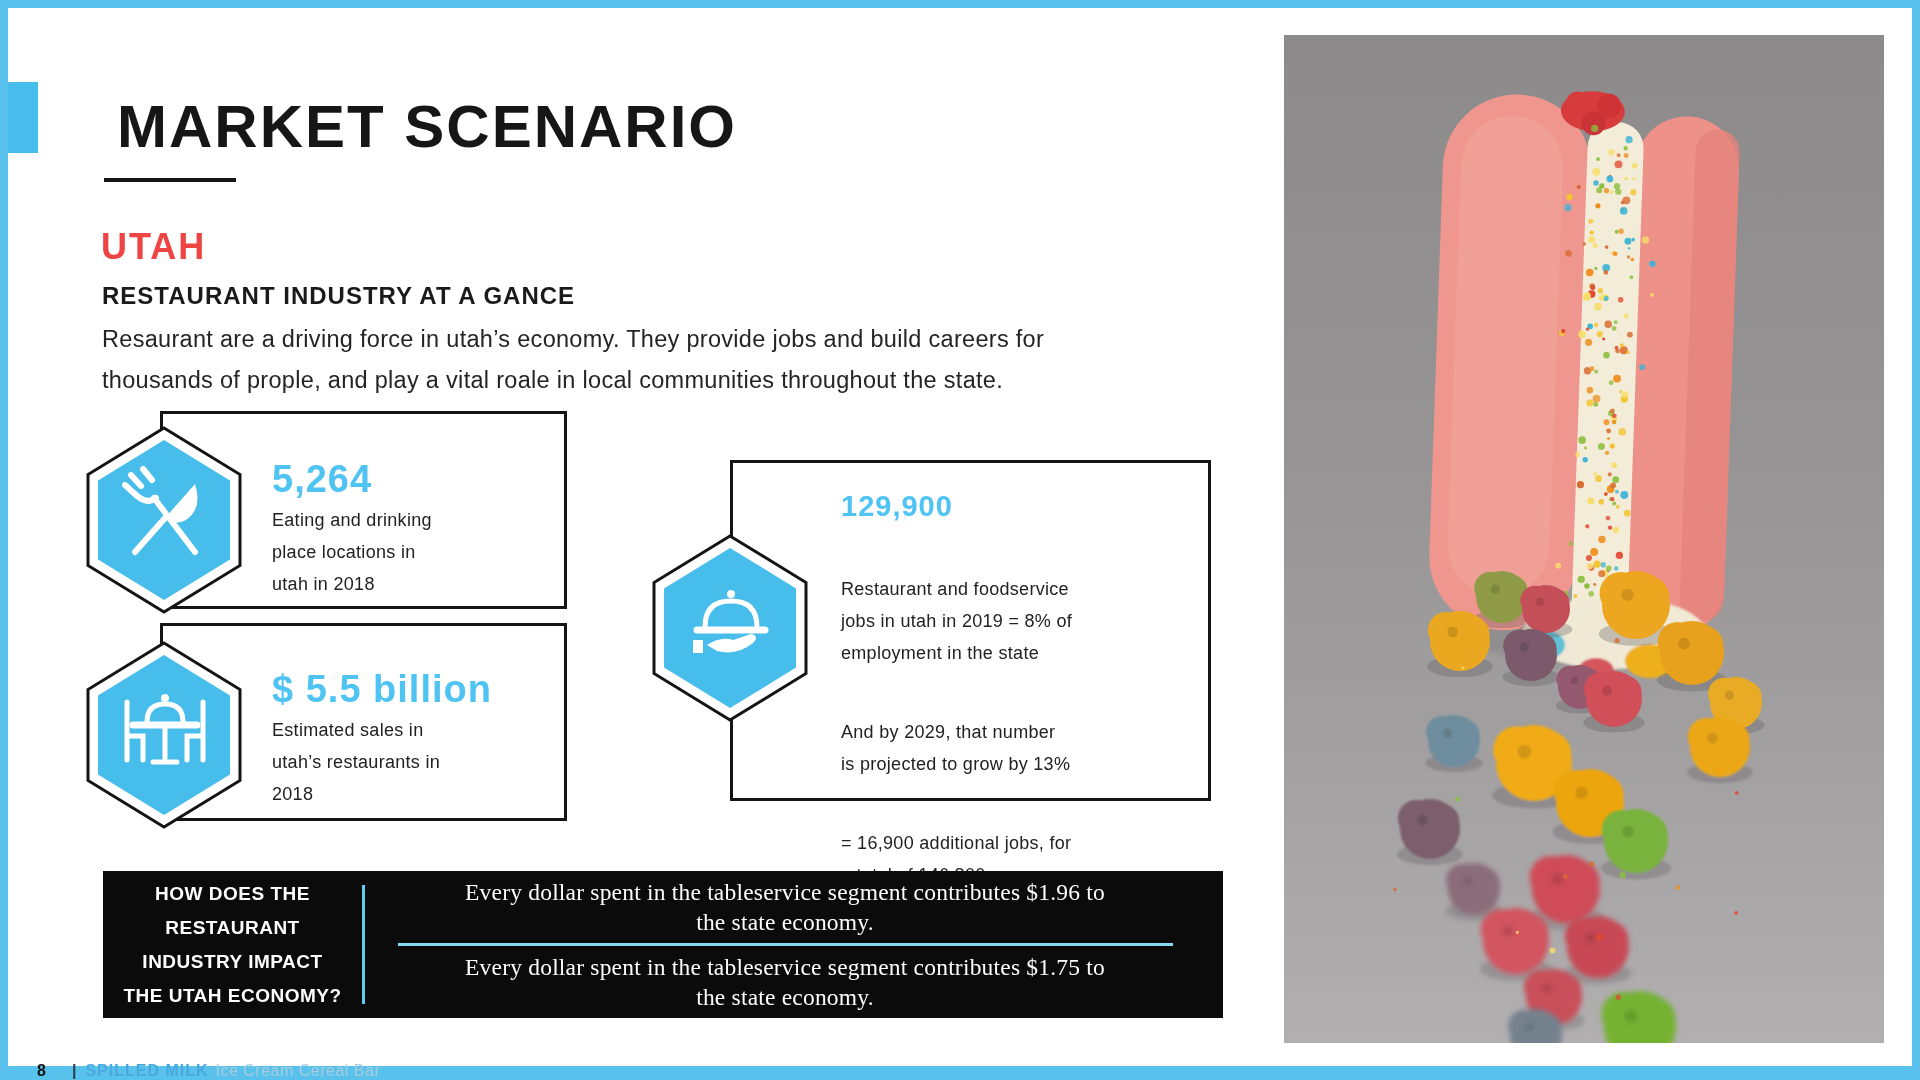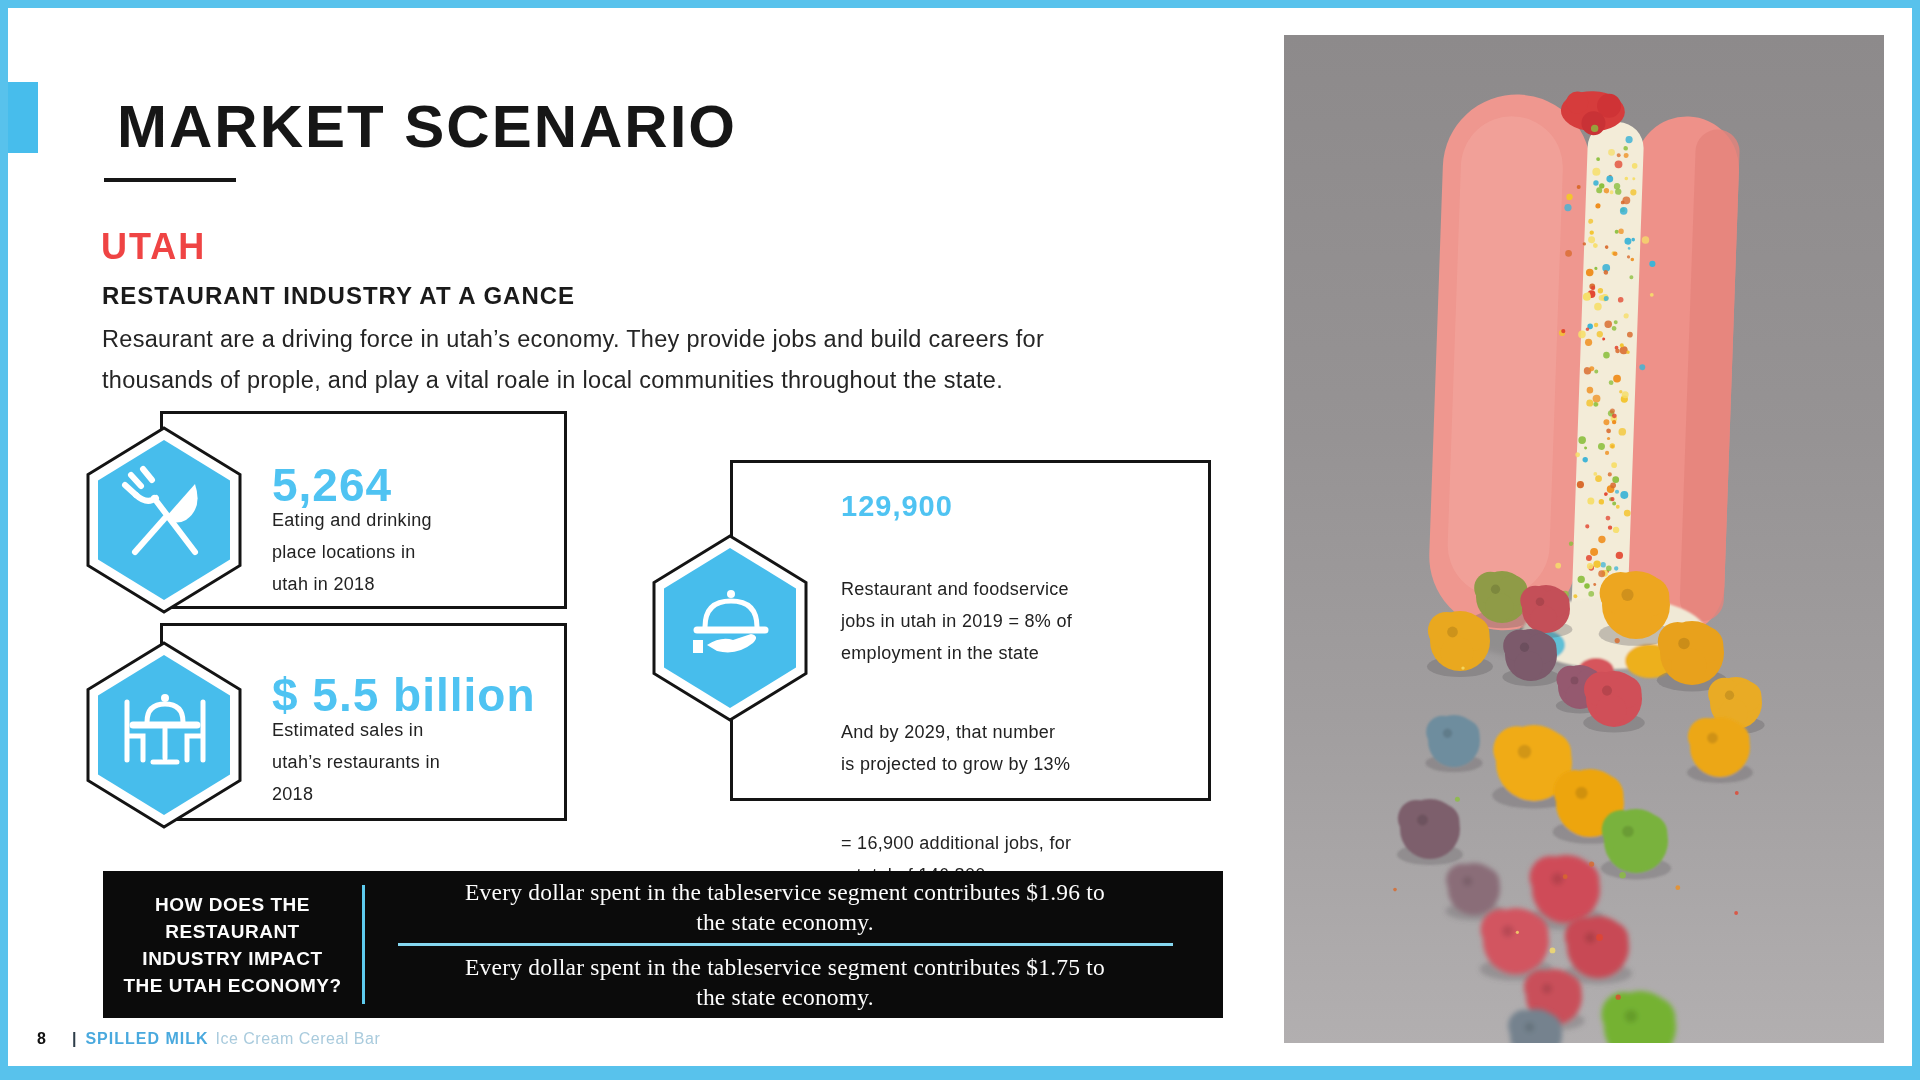--- a/index.html
+++ b/index.html
@@ -20,43 +20,43 @@
          color:#242424;white-space:pre-line;}
   
   .stat-card{position:absolute;background:#fff;border:3px solid #141414;}
   .card1{left:160px;top:411px;width:401px;height:192px;}
   .card2{left:160px;top:623px;width:401px;height:192px;}
   .card3{left:730px;top:460px;width:475px;height:335px;}
   .hexwrap{position:absolute;width:162px;height:190px;}
   .hex1{left:83px;top:425px;}
   .hex2{left:83px;top:640px;}
   .hex3{left:649px;top:533px;}
-  .stat-value{position:absolute;font-size:46px;font-weight:bold;letter-spacing:1px;color:#4fc3f2;}
+  .stat-value{position:absolute;font-size:38px;font-weight:bold;letter-spacing:1px;color:#4fc3f2;}
   .v1{left:272px;top:458px;}
   .v2{left:272px;top:668px;}
   .v3{left:841px;top:490px;font-size:29px;}
   .stat-caption{position:absolute;font-size:18px;line-height:32px;letter-spacing:.3px;color:#222;white-space:pre-line;}
   .c1{left:272px;top:504px;}
   .c2{left:272px;top:714px;}
   .c3{left:841px;top:541px;width:350px;}
   .c3 p{margin:0 0 15px 0;white-space:pre-line;}
   
   .impact-box{position:absolute;left:103px;top:871px;width:1120px;height:147px;background:#0b0b0b;}
   .impact-question{position:absolute;left:0;top:0;width:259px;height:100%;display:flex;align-items:center;justify-content:center;
-        text-align:center;color:#fdfdfd;font-size:19px;line-height:27px;letter-spacing:.5px;font-weight:bold;white-space:pre-line;}
+        text-align:center;color:#fdfdfd;font-size:19px;line-height:34px;letter-spacing:.5px;font-weight:bold;white-space:pre-line;}
   .impact-vdivider{position:absolute;left:259px;top:14px;width:3px;height:119px;background:#5ecbee;}
   .impact-statements{position:absolute;left:262px;top:0;width:840px;height:100%;display:flex;flex-direction:column;
         align-items:center;justify-content:center;font-family:Liberation Serif, serif;}
   .impact-statement{color:#fdfdfd;font-size:23.5px;line-height:30px;text-align:center;white-space:pre-line;letter-spacing:.2px;}
   .impact-hdivider{width:775px;height:3px;background:#86d8f1;margin:6px 0;}
   
   .footer{position:absolute;left:37px;top:1030px;font-size:16px;display:flex;align-items:baseline;}
   .footer .page-num{font-weight:bold;color:#111;}
   .footer .sep{color:#2e3d49;margin:0 9px 0 26px;font-weight:bold;}
-  .footer .brand{color:#49a9de;font-weight:bold;letter-spacing:1px;margin-right:7px;}
+  .footer .brand{color:#49a9de;font-weight:bold;letter-spacing:1px;margin-right:7px;margin-top:32px;}
   .footer .tagline{color:#a9cbdd;letter-spacing:.5px;}
   
   .photo{position:absolute;left:1284px;top:35px;width:600px;height:1008px;}
 </style>
 </head>
 <body>
 
 <div class="slide">
 
   <div class="frame-top"></div>

